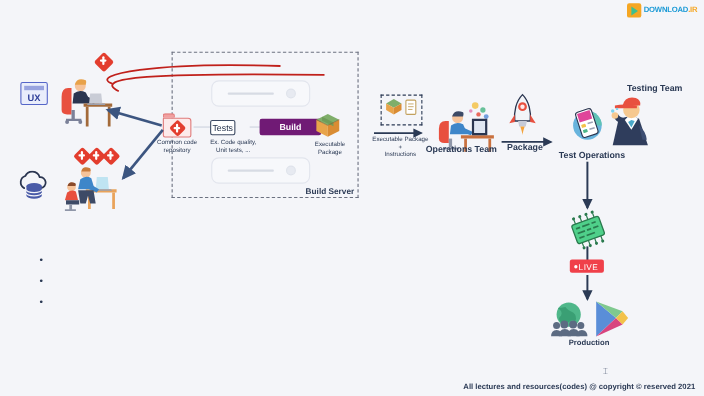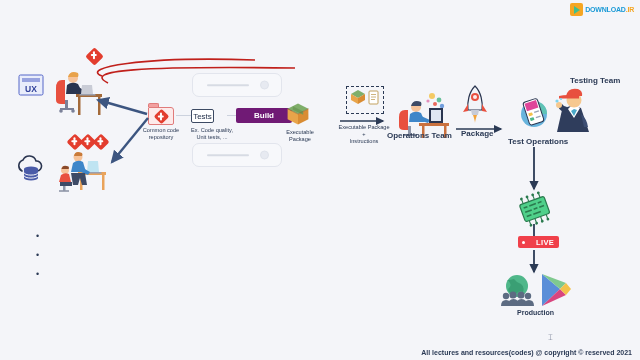--- a/index.html
+++ b/index.html
@@ -210,25 +210,25 @@
     box-sizing: border-box;
   }
 
   
   #live-badge {
     position: absolute;
     left: 518px; top: 236px;
     background: #f0404a;
     color: #ffffff;
     font-size: 7.5px;
-    font-weight: bold;
+    font-weight: normal;
     letter-spacing: 0.4px;
     padding: 1.5px 5px 1.5px 4px;
     border-radius: 2px;
-    display: flex; align-items: center; gap: 11px;
+    display: flex; align-items: center; gap: 1px;
   }
   #live-badge .dotw {
     width: 3px; height: 3px; border-radius: 50%;
     background: #ffffff;
   }
 
   
   #bullets {
     position: absolute;
     left: 36px; top: 232px;
@@ -273,20 +273,23 @@
 
 <div id="slide">
 
   <div class="logo">
     <span class="logo-mark">
         <span class="tri"></span>
       </span>
     <span class="logo-text"><span>DOWNLOAD</span><span class="b">.IR</span></span>
   </div>
 
+  <div class="buildserver-box">
+    <span class="buildserver-label">Build Server</span>
+  </div>
 
   <div class="rack" id="rack-top">
     <span class="bar"></span>
     <span class="dot"></span>
   </div>
   <div class="rack" id="rack-bot">
     <span class="bar"></span>
     <span class="dot"></span>
   </div>
 

